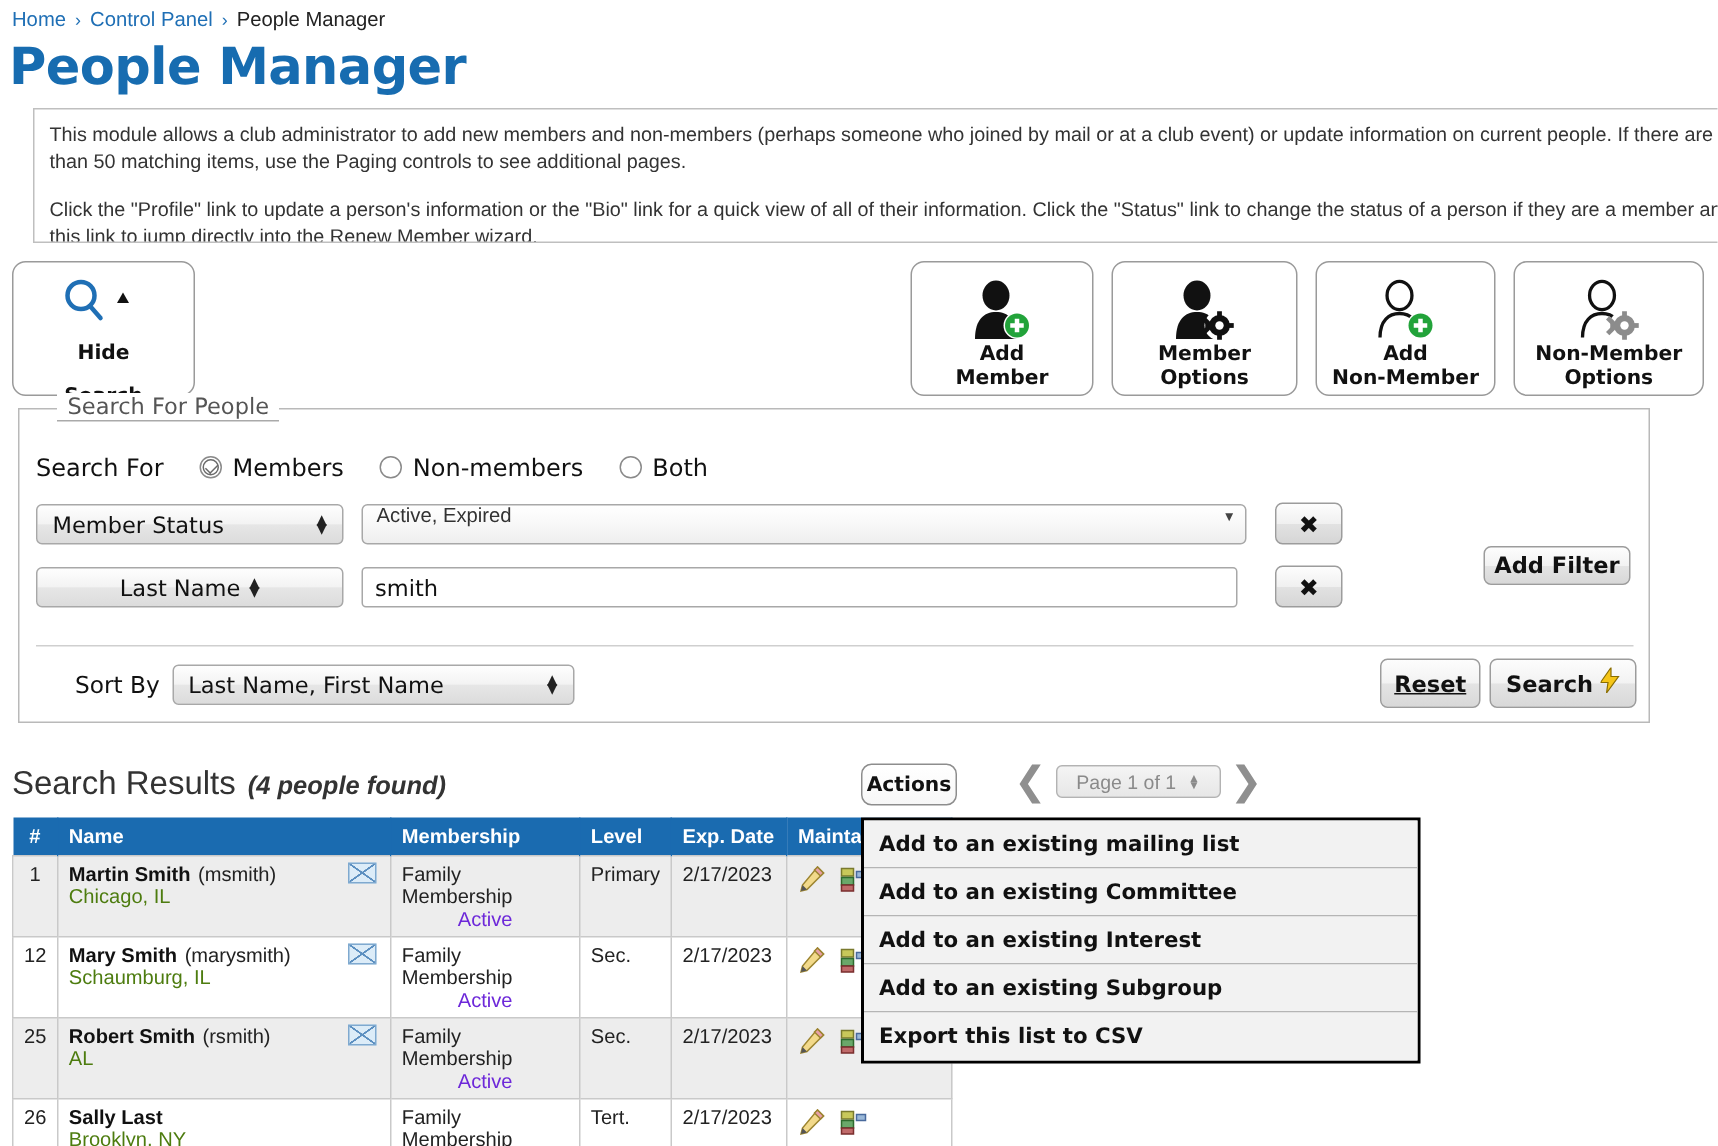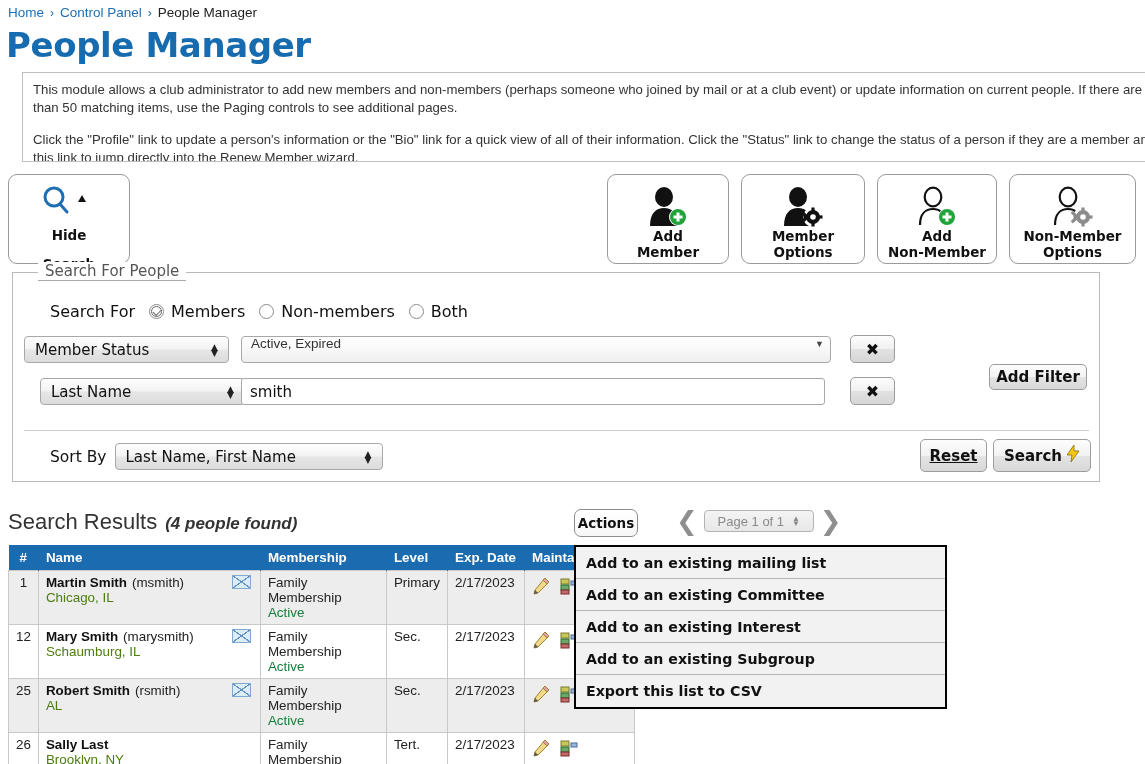--- a/index.html
+++ b/index.html
@@ -73,24 +73,23 @@
   }
   .legend {
     position: absolute; left: 38px; top: 262px;
     background: #fff; padding: 0 7px;
     font-size: 15px; color: #555;
     border-bottom: 1px solid #aaa;
     font-family: "DejaVu Sans", sans-serif;
   }
   .search-for-row {
     position: absolute; left: 24px; top: 302px;
-    display: flex; align-items: center; gap: 5px;
+    display: flex; align-items: center; gap: 15px;
     font-size: 16px; color: #111;
     font-family: "DejaVu Sans", sans-serif;
-    margin-left: 26px;
   }
   .radio-item { display: flex; align-items: center; gap: 7px; margin-left: 9px; }
   .radio {
     width: 15px; height: 15px; border-radius: 50%;
     border: 1px solid #8a8a8a; background: #fff;
     display: inline-flex; align-items: center; justify-content: center;
   }
   .radio.checked::after {
     content: ""; display: block;
     width: 9px; height: 9px; border-radius: 50%;
@@ -204,21 +203,21 @@
   .col-num { width: 27px; text-align: center !important; }
   .col-name { width: 222px; }
   .col-mem { width: 126px; }
   .col-lvl { width: 55px; }
   .col-exp { width: 77px; }
   .col-mt { width: 110px; }
   .name-line { display: flex; align-items: center; }
   .name-bold { font-weight: bold; color: #111; }
   .name-user { color: #222; margin-left: 5px; }
   .loc { color: #4d7c0f; }
-  .statuslink { color: #15803d; }
+  .statuslink { color: #6d28d9; text-align: center; }
   .env {
     width: 19px; height: 14px; border: 1px solid #7fa9cf;
     background: #dcecf8; position: relative; margin-left: auto; margin-right: 2px;
     flex: 0 0 auto;
   }
   .env::after {
     content: ""; position: absolute; left: 0; top: 0; right: 0; bottom: 0;
     background:
       linear-gradient(to bottom right, transparent 46%, #5c8fc0 47%, #5c8fc0 52%, transparent 53%),
       linear-gradient(to bottom left, transparent 46%, #5c8fc0 47%, #5c8fc0 52%, transparent 53%);
@@ -375,21 +374,21 @@
       </span>
   </div>
   <div class="combo" style="position:absolute;left:241px;top:336px;width:590px;">
     <span>Active, Expired</span>
     <span style="font-size:9px;color:#444;">▼</span>
   </div>
   <div class="xbtn" style="position:absolute;left:850px;top:335px;">
     <span>✖</span>
   </div>
 
-  <div class="sel" style="position:absolute;left:40px;top:378px;width:205px;">
+  <div class="sel" style="position:absolute;left:24px;top:378px;width:205px;justify-content:center;">
     <span>Last Name</span>
     <span class="sel-arrows">
         <span>▲</span>
         <span>▼</span>
       </span>
   </div>
   <div class="textinput" style="position:absolute;left:241px;top:378px;width:584px;">
     <span>smith</span>
   </div>
   <div class="xbtn" style="position:absolute;left:850px;top:377px;">

